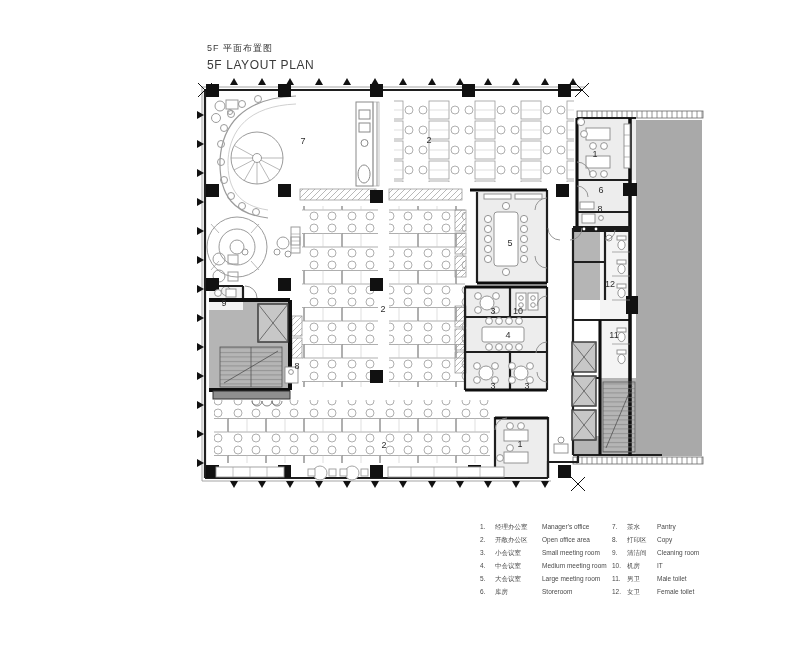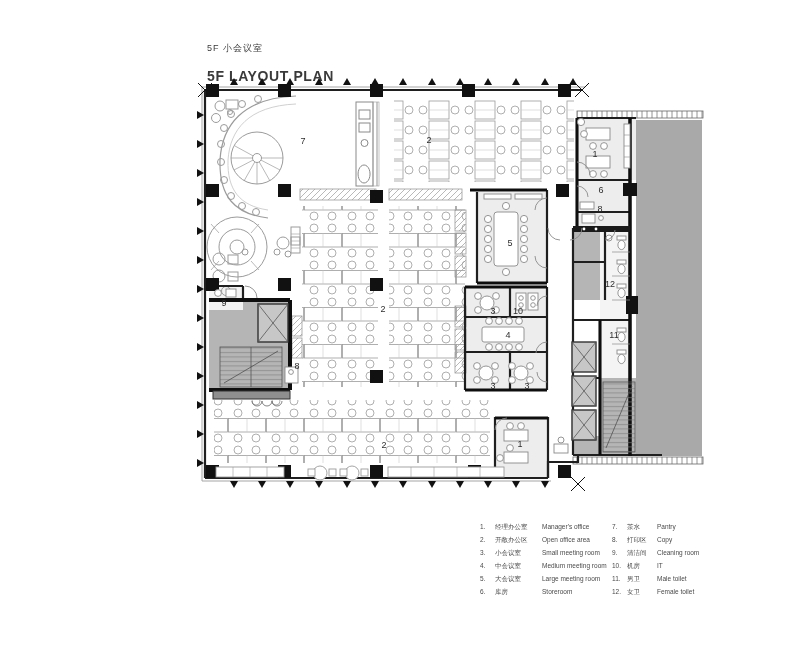--- a/index.html
+++ b/index.html
@@ -1,36 +1,36 @@
 <!DOCTYPE html>
 <html><head>
 <meta charset="utf-8">
 <style>
   html,body{margin:0;padding:0;}
   body{width:800px;height:646px;position:relative;background:#ffffff;
        font-family:"Liberation Sans",sans-serif;overflow:hidden;}
   .titleblock{position:absolute;left:207px;top:42px;color:#3a3a3a;}
   .titleblock .zh{font-size:9px;letter-spacing:1px;line-height:12px;}
-  .titleblock .en{font-size:14px;letter-spacing:0.6px;line-height:12px;margin-top:16px;font-weight:bold;}
+  .titleblock .en{font-size:12px;letter-spacing:0.6px;line-height:12px;margin-top:5px;}
   svg{position:absolute;left:0;top:0;}
   .legend{position:absolute;top:520px;color:#4a4a4a;font-size:6.5px;}
   .legend.c1{left:480px;}
   .legend.c2{left:612px;}
   .lrow{display:flex;line-height:13px;white-space:nowrap;}
   .ln{width:15px;}
   .c1 .lz{width:47px;}
   .c2 .lz{width:30px;}
   .le{}
   text{font-family:"Liberation Sans",sans-serif;}
 </style>
 </head>
 <body>
 
 <div class="titleblock">
-  <div class="zh">5F 小会议室</div>
+  <div class="zh">5F 平面布置图</div>
   <div class="en">5F LAYOUT PLAN</div>
 </div>
 
 <svg width="800" height="646" viewBox="0 0 800 646">
   <defs>
     <pattern id="pA" width="46" height="20" patternUnits="userSpaceOnUse">
       <circle cx="9" cy="10" r="4" fill="#fff" stroke="#9b9b9b" stroke-width="0.8"></circle>
       <rect x="15" y="1" width="20" height="18" fill="#fff" stroke="#9b9b9b" stroke-width="0.8"></rect>
       <line x1="15" y1="10" x2="35" y2="10" stroke="#c9c9c9" stroke-width="0.6"></line>
       <circle cx="41" cy="10" r="4" fill="#fff" stroke="#9b9b9b" stroke-width="0.8"></circle>

